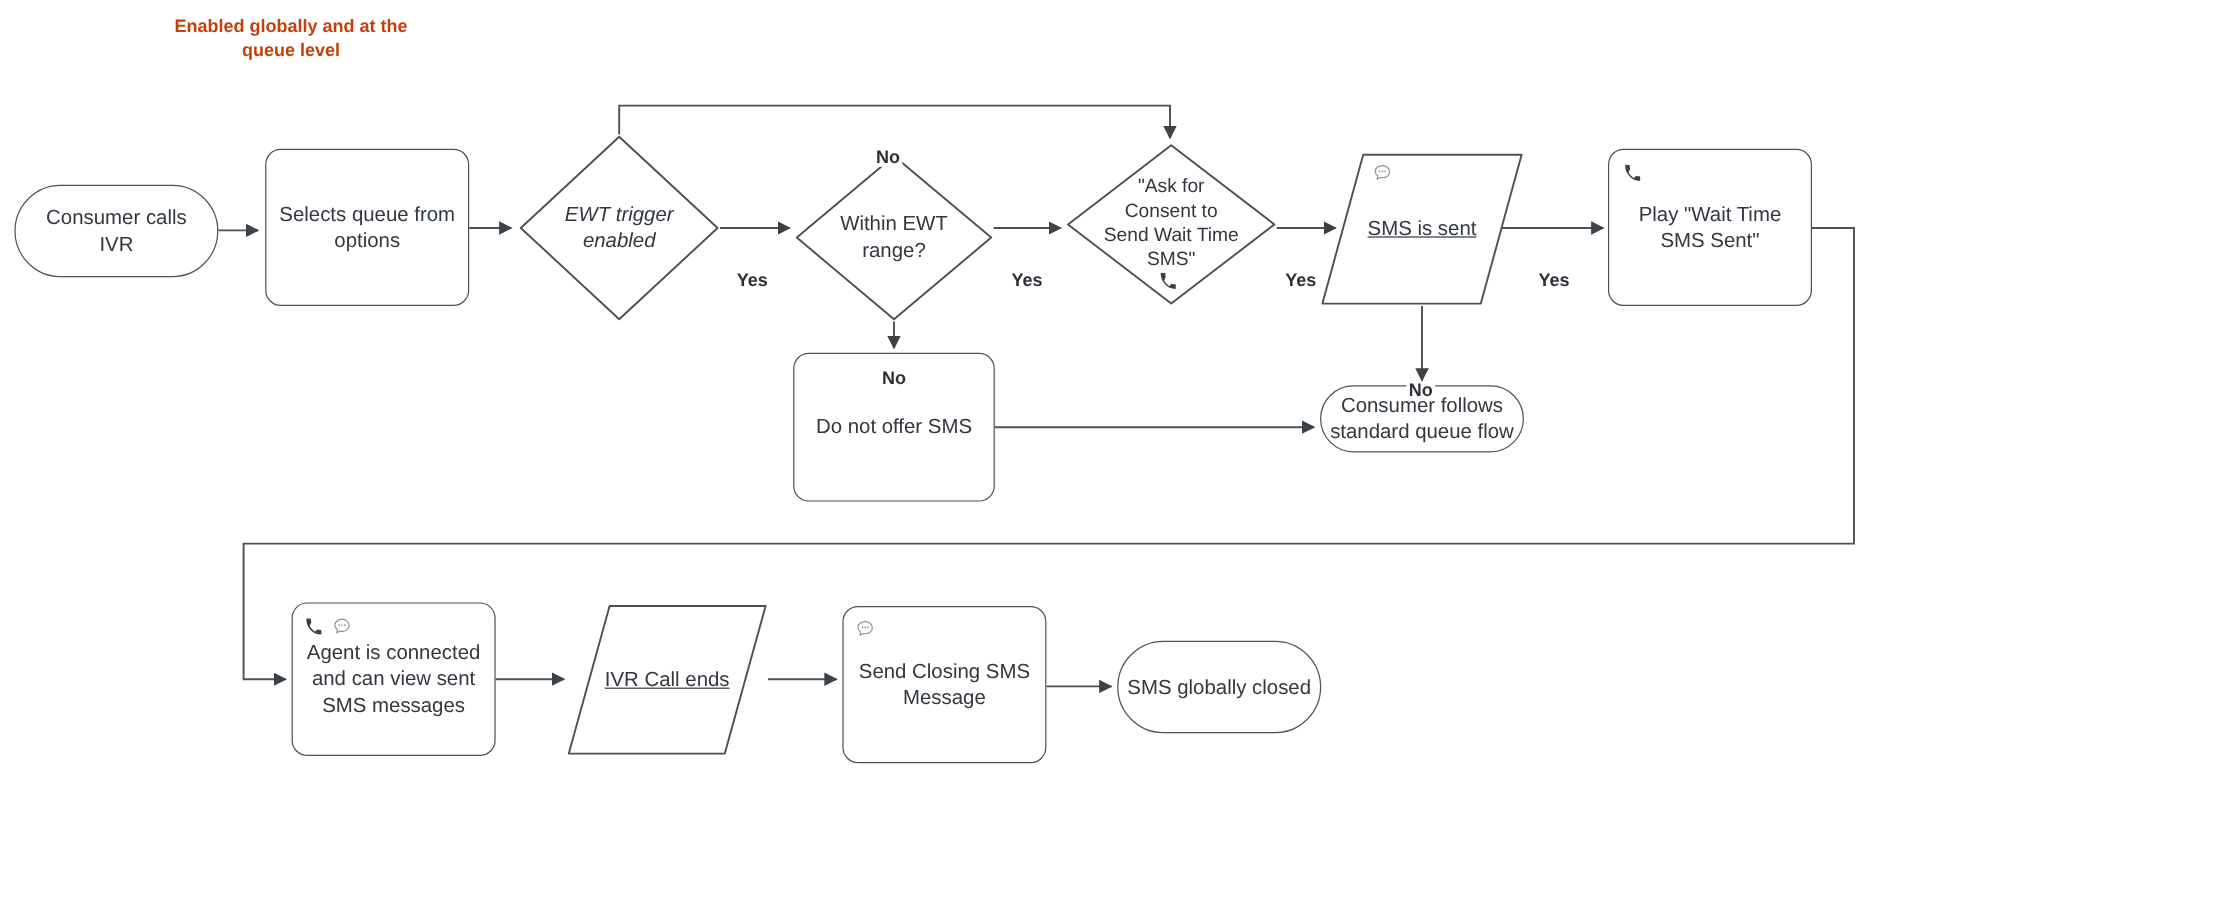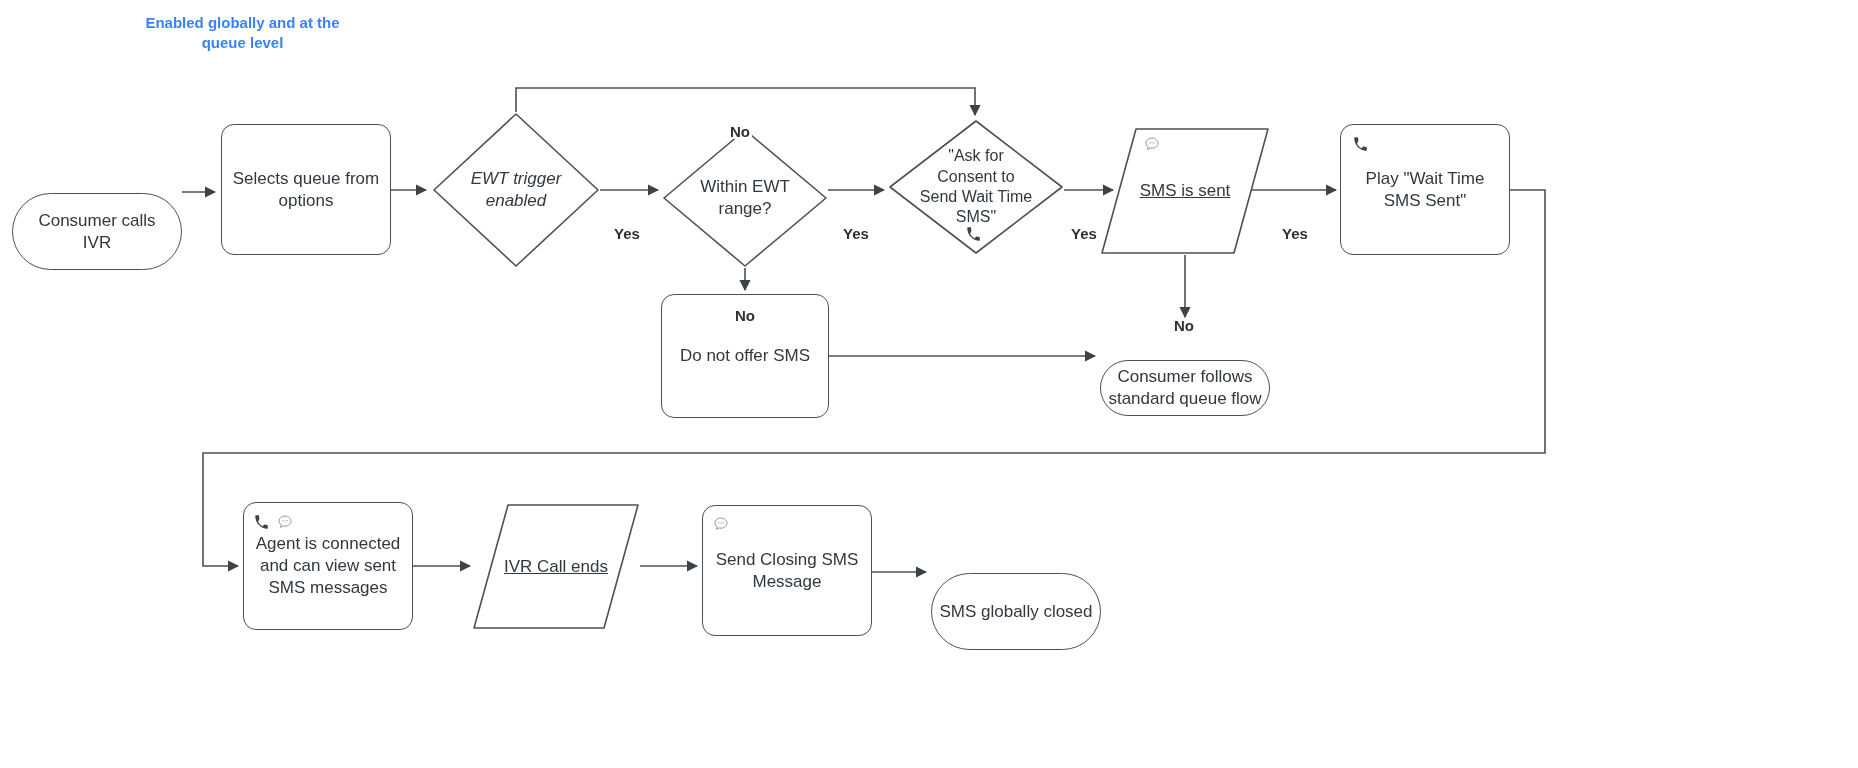--- a/index.html
+++ b/index.html
@@ -33,21 +33,21 @@
     font-size: 17px;
     line-height: 1.28;
     background: #ffffff;
     border: 1.4px solid #4a5258;
   }
   .node .label {
     display: block;
     padding: 0 6px;
     white-space: pre-line;
   }
-  .n-terminator { border-radius: 999px; margin-top: 39px; }
+  .n-terminator { border-radius: 999px; }
   .n-process    { border-radius: 13px; }
   .n-parallelogram {
     border: none;
     background: transparent;
     text-decoration: underline;
   }
   .n-parallelogram .pshape {
     position: absolute;
     left: 0; top: 0;
     width: 100%;
@@ -84,21 +84,21 @@
     padding: 0 2px;
     white-space: nowrap;
     line-height: 1;
     margin-top: 45px;
   }
 
   .diagram-title {
     position: absolute;
     font-size: 15px;
     font-weight: bold;
-    color: #3b82f6;
+    color: #c2410c;
     text-align: center;
     line-height: 1.32;
     white-space: pre-line;
   }
 </style>
 </head>
 <body>
 
 <div id="canvas">
 

